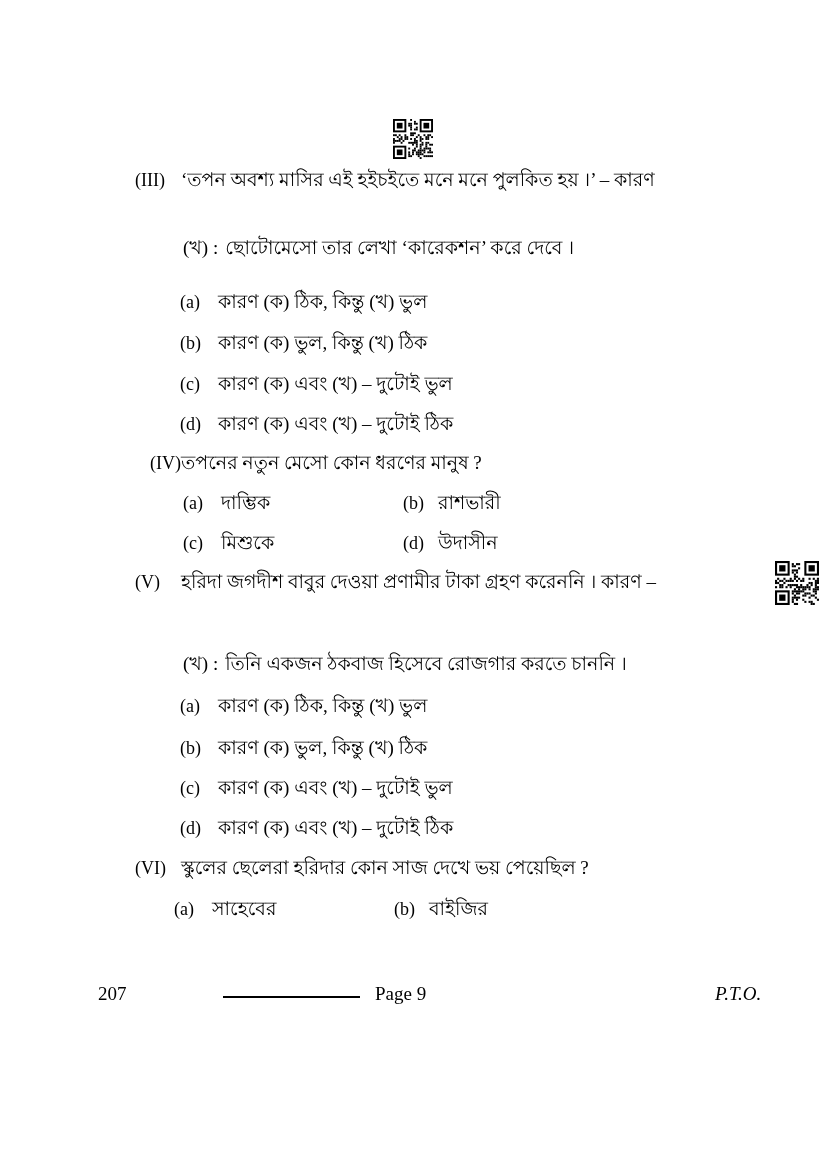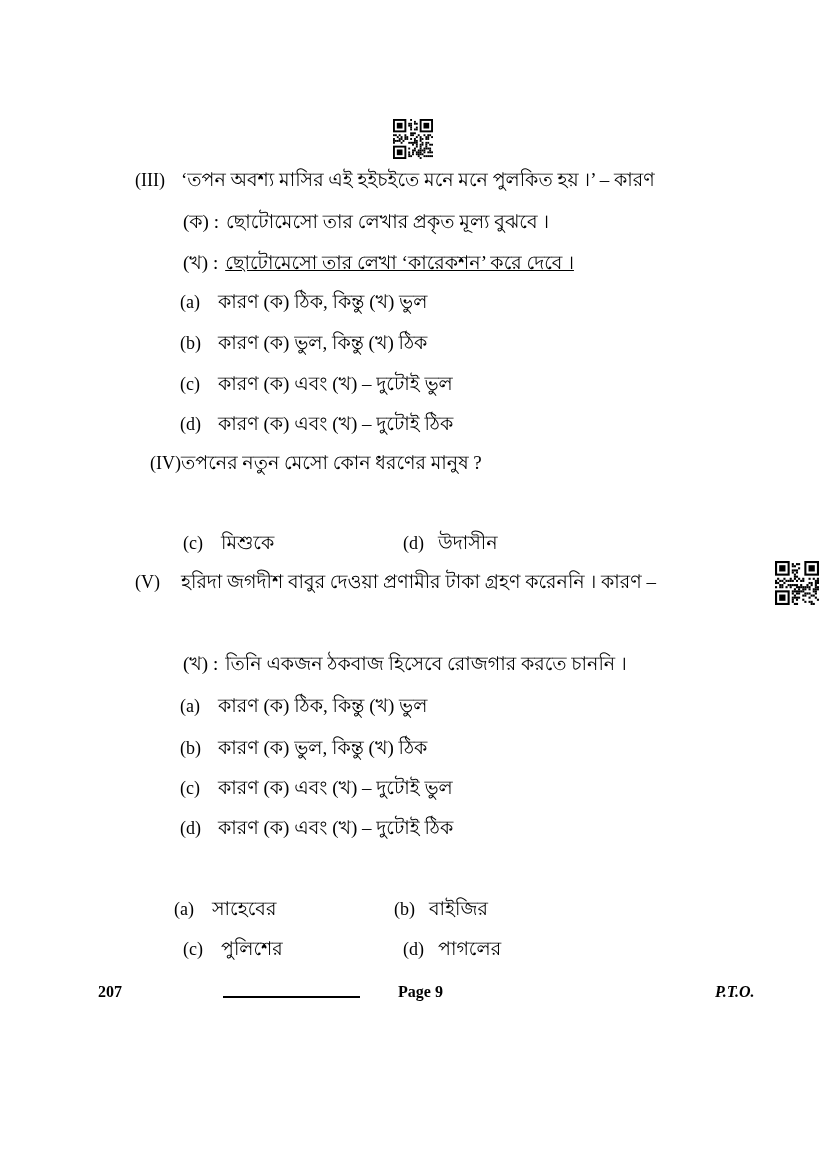--- a/index.html
+++ b/index.html
@@ -13,21 +13,21 @@
     overflow:hidden;
   }
   .line{position:absolute;white-space:nowrap;font-size:19px;line-height:28px;}
   .bn{font-family:"Liberation Serif","DejaVu Sans",serif;}
   .qnum{display:inline-block;width:46px;font-size:18px;vertical-align:top;}
   .slabel{display:inline-block;margin-right:7px;}
   .oletter{display:inline-block;width:38px;font-size:18px;vertical-align:top;}
   .colw{display:inline-block;width:182px;vertical-align:top;}
   .oletter2{display:inline-block;width:35px;font-size:18px;vertical-align:top;}
   .qr{position:absolute;line-height:0;}
-  .footer-item{position:absolute;font-weight:bold;font-size:16px;}
+  .footer-item{position:absolute;font-weight:normal;font-size:19px;}
   .pto{font-style:italic;}
   .hline{position:absolute;left:223px;top:996px;width:137px;height:2px;background:#000;}
 </style>
 </head>
 <body>
 
 <div class="page">
 
   <div class="qr" style="left:393px;top:119px;"><svg xmlns="http://www.w3.org/2000/svg" width="40" height="40">
         <rect x="0.00" y="0.00" width="40.00" height="40.00" fill="#ffffff"></rect>
@@ -275,42 +275,42 @@
         <rect x="31.43" y="2.10" width="10.48" height="10.48" fill="#fff"></rect>
         <rect x="33.52" y="4.19" width="6.29" height="6.29" fill="#000"></rect>
         <rect x="0.00" y="29.33" width="14.67" height="14.67" fill="#000"></rect>
         <rect x="2.10" y="31.43" width="10.48" height="10.48" fill="#fff"></rect>
         <rect x="4.19" y="33.52" width="6.29" height="6.29" fill="#000"></rect>
       </svg></div>
 
   <div class="line" style="left:135px;top:166px;">
     <span class="qnum">(III)</span><span class="bn">‘তপন অবশ্য মাসির এই হইচইতে মনে মনে পুলকিত হয় ।’ – কারণ</span>
   </div>
-  <div class="line" style="left:183px;top:208px;">
-    <span class="bn slabel">(ক) :</span><span class="bn">ছোটোমেসো তার লেখার প্রকৃত মূল্য বুঝবে ।</span>
-  </div>
-  <div class="line" style="left:183px;top:249px;text-decoration:underline;">
+  <div class="line" style="left:183px;top:234px;">
     <span class="bn slabel">(খ) :</span><span class="bn">ছোটোমেসো তার লেখা ‘কারেকশন’ করে দেবে ।</span>
   </div>
   <div class="line" style="left:180px;top:288px;">
     <span class="oletter">(a)</span><span class="bn">কারণ (ক) ঠিক, কিন্তু (খ) ভুল</span>
   </div>
   <div class="line" style="left:180px;top:329px;">
     <span class="oletter">(b)</span><span class="bn">কারণ (ক) ভুল, কিন্তু (খ) ঠিক</span>
   </div>
   <div class="line" style="left:180px;top:370px;">
     <span class="oletter">(c)</span><span class="bn">কারণ (ক) এবং (খ) – দুটোই ভুল</span>
   </div>
   <div class="line" style="left:180px;top:410px;">
     <span class="oletter">(d)</span><span class="bn">কারণ (ক) এবং (খ) – দুটোই ঠিক</span>
   </div>
 
   <div class="line" style="left:135px;top:449px;text-align:right;">
     <span class="qnum">(IV)</span><span class="bn">তপনের নতুন মেসো কোন ধরণের মানুষ ?</span>
   </div>
+  <div class="line" style="left:183px;top:489px;">
+    <span class="oletter">(a)</span><span class="bn colw">দাম্ভিক</span><span class="oletter2">(b)</span><span class="bn">রাশভারী</span>
+  </div>
   <div class="line" style="left:183px;top:529px;">
     <span class="oletter">(c)</span><span class="bn colw">মিশুকে</span><span class="oletter2">(d)</span><span class="bn">উদাসীন</span>
   </div>
 
   <div class="line" style="left:135px;top:568px;">
     <span class="qnum">(V)</span><span class="bn">হরিদা জগদীশ বাবুর দেওয়া প্রণামীর টাকা গ্রহণ করেননি । কারণ –</span>
   </div>
   <div class="line" style="left:183px;top:650px;text-align:right;">
     <span class="bn slabel">(খ) :</span><span class="bn">তিনি একজন ঠকবাজ হিসেবে রোজগার করতে চাননি ।</span>
   </div>
@@ -320,25 +320,25 @@
   <div class="line" style="left:180px;top:734px;">
     <span class="oletter">(b)</span><span class="bn">কারণ (ক) ভুল, কিন্তু (খ) ঠিক</span>
   </div>
   <div class="line" style="left:180px;top:774px;">
     <span class="oletter">(c)</span><span class="bn">কারণ (ক) এবং (খ) – দুটোই ভুল</span>
   </div>
   <div class="line" style="left:180px;top:814px;">
     <span class="oletter">(d)</span><span class="bn">কারণ (ক) এবং (খ) – দুটোই ঠিক</span>
   </div>
 
+  <div class="line" style="left:135px;top:854px;">
+    <span class="qnum">(VI)</span><span class="bn">স্কুলের ছেলেরা হরিদার কোন সাজ দেখে ভয় পেয়েছিল ?</span>
+  </div>
   <div class="line" style="left:174px;top:895px;">
     <span class="oletter">(a)</span><span class="bn colw">সাহেবের</span><span class="oletter2">(b)</span><span class="bn">বাইজির</span>
   </div>
-  <div class="line" style="left:183px;top:935px;">
-    <span class="oletter">(c)</span><span class="bn colw">পুলিশের</span><span class="oletter2">(d)</span><span class="bn">পাগলের</span>
-  </div>
 
   <div class="footer-item" style="left:98px;top:983px;">207</div>
   <div class="hline"></div>
-  <div class="footer-item" style="left:398px;top:983px;">Page 9</div>
+  <div class="footer-item" style="left:375px;top:983px;">Page 9</div>
   <div class="footer-item pto" style="left:715px;top:983px;">P.T.O.</div>
 
 </div>
 
 </body></html>

